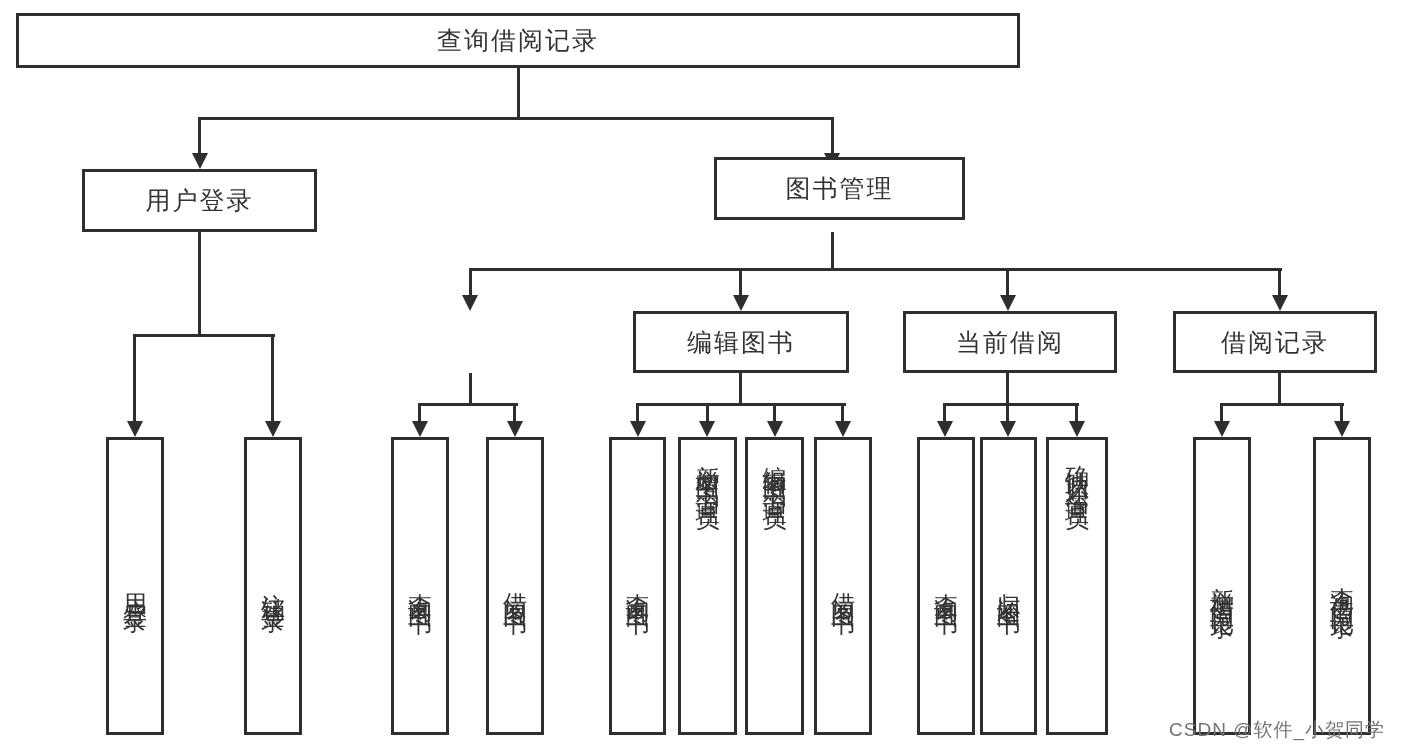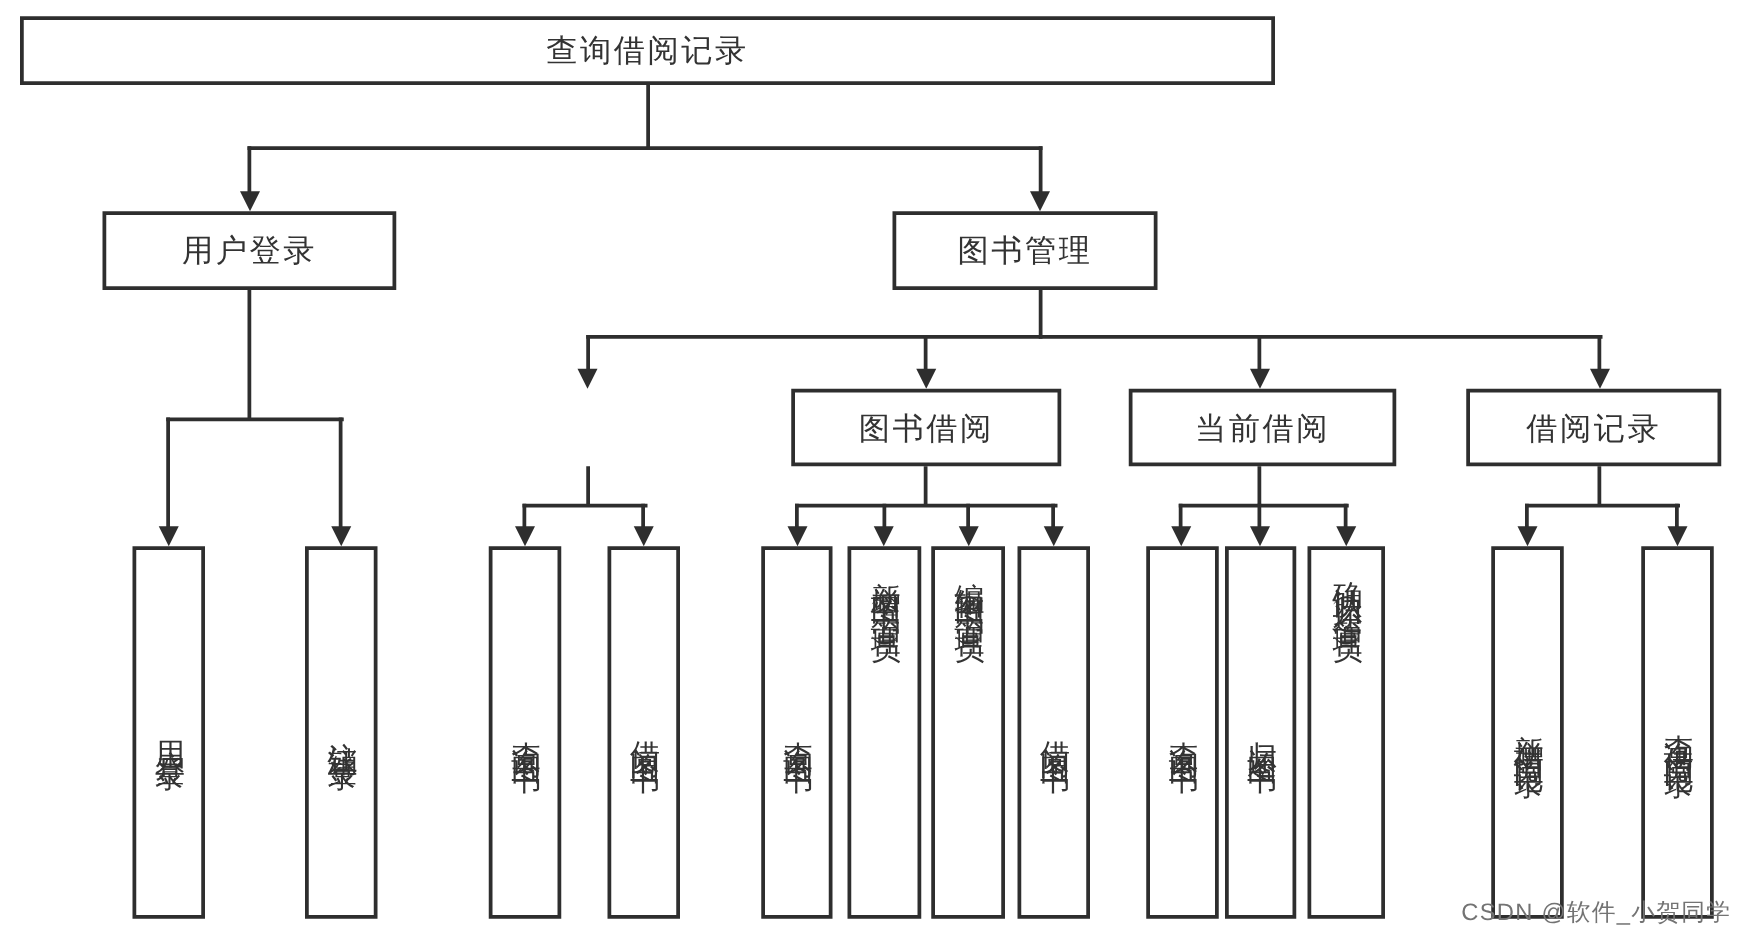--- a/index.html
+++ b/index.html
@@ -39,41 +39,41 @@
   <div class="b" style="left:16px;top:13px;width:1004px;height:55px">查询借阅记录</div>
 
   <div class="vl" style="left:517px;top:66px;height:53px"></div>
   <div class="hl" style="left:198px;top:117px;width:636px"></div>
   <div class="vl" style="left:198px;top:117px;height:40px"></div>
   <div class="ah" style="left:192px;top:153px"></div>
   <div class="vl" style="left:831px;top:117px;height:40px"></div>
   <div class="ah" style="left:824px;top:153px"></div>
 
   <div class="b" style="left:82px;top:169px;width:235px;height:63px">用户登录</div>
-  <div class="b" style="left:714px;top:169px;width:212px;height:63px">图书管理</div>
+  <div class="b" style="left:714px;top:157px;width:251px;height:63px">图书管理</div>
 
   <div class="vl" style="left:198px;top:232px;height:104px"></div>
   <div class="hl" style="left:133px;top:334px;width:142px"></div>
   <div class="vl" style="left:133px;top:334px;height:89px"></div>
   <div class="ah" style="left:127px;top:421px"></div>
   <div class="vl" style="left:271px;top:334px;height:89px"></div>
   <div class="ah" style="left:265px;top:421px"></div>
 
   <div class="vl" style="left:831px;top:232px;height:39px"></div>
   <div class="hl" style="left:469px;top:268px;width:813px"></div>
   <div class="vl" style="left:469px;top:268px;height:29px"></div>
   <div class="ah" style="left:462px;top:295px"></div>
   <div class="vl" style="left:739px;top:268px;height:29px"></div>
   <div class="ah" style="left:733px;top:295px"></div>
   <div class="vl" style="left:1006px;top:268px;height:29px"></div>
   <div class="ah" style="left:1000px;top:295px"></div>
   <div class="vl" style="left:1278px;top:268px;height:29px"></div>
   <div class="ah" style="left:1272px;top:295px"></div>
 
-  <div class="b" style="left:633px;top:311px;width:216px;height:62px">图书借阅</div>
+  <div class="b" style="left:633px;top:311px;width:216px;height:62px">编辑图书</div>
   <div class="b" style="left:903px;top:311px;width:214px;height:62px">当前借阅</div>
   <div class="b" style="left:1173px;top:311px;width:204px;height:62px">借阅记录</div>
 
   <div class="vl" style="left:469px;top:373px;height:32px"></div>
   <div class="hl" style="left:418px;top:403px;width:100px"></div>
   <div class="vl" style="left:418px;top:403px;height:21px"></div>
   <div class="ah" style="left:412px;top:421px"></div>
   <div class="vl" style="left:513px;top:403px;height:21px"></div>
   <div class="ah" style="left:507px;top:421px"></div>
 

